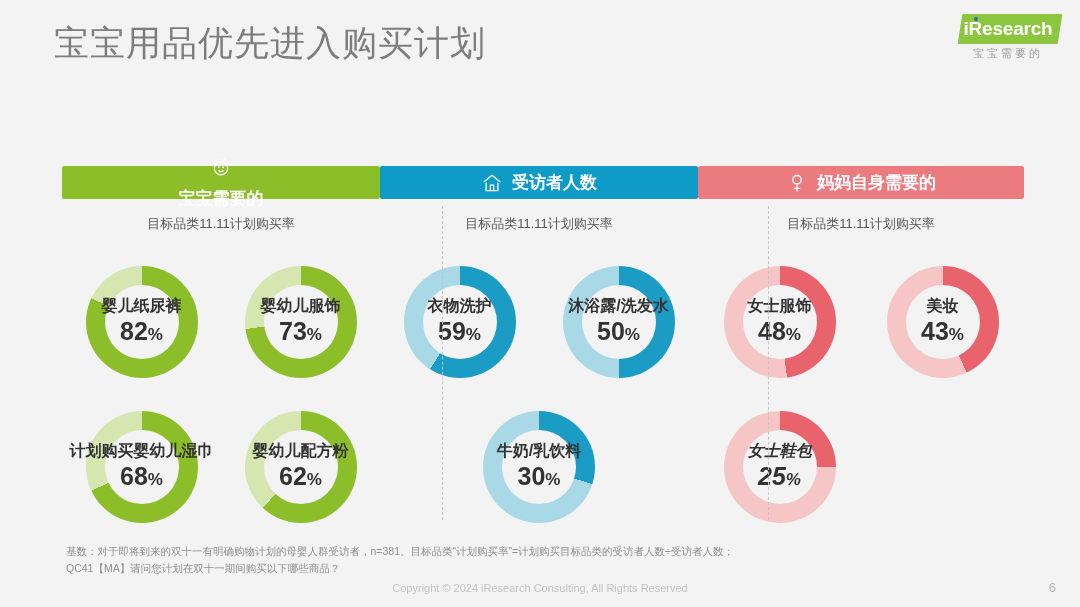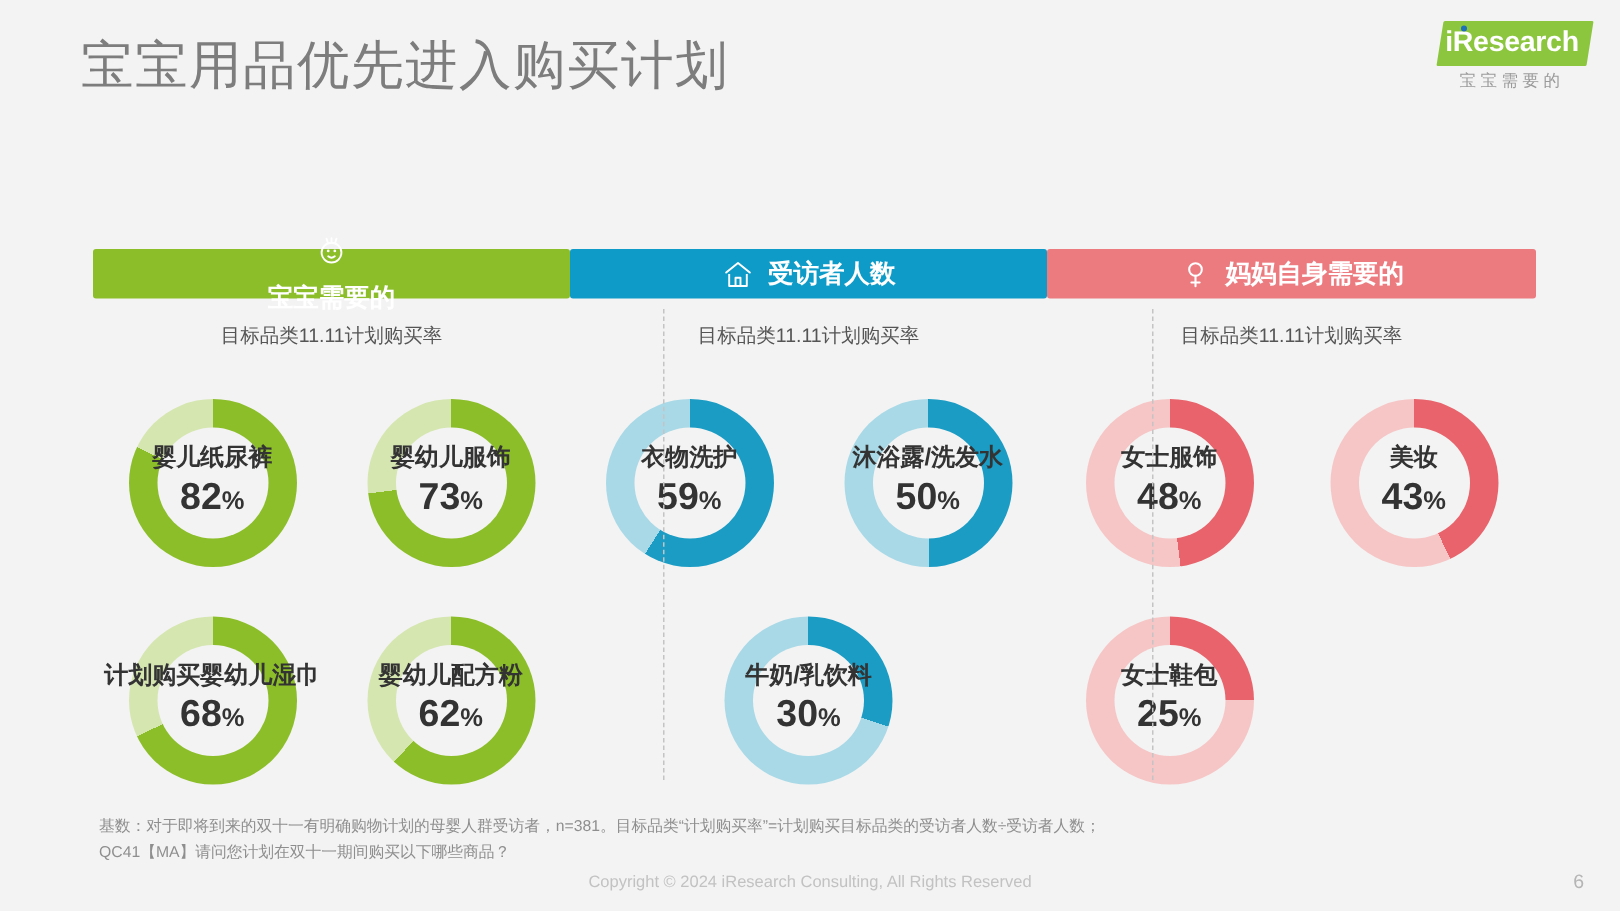--- a/index.html
+++ b/index.html
@@ -377,21 +377,21 @@
           <div class="donut-cell">
             <div class="donut" style="background: conic-gradient(rgb(232, 99, 107) 0deg, rgb(232, 99, 107) 154.8deg, rgb(246, 198, 198) 154.8deg, rgb(246, 198, 198) 360deg);">
               <div class="donut-hole"></div>
               <div class="donut-label">
                 <span class="donut-name">美妆</span>
                 <span class="donut-value">43<span class="pct">%</span></span>
               </div>
             </div>
           </div>
           <div class="donut-cell">
-            <div class="donut" style="background: conic-gradient(rgb(232, 99, 107) 0deg, rgb(232, 99, 107) 90deg, rgb(246, 198, 198) 90deg, rgb(246, 198, 198) 360deg);">
+            <div class="donut" style="background: conic-gradient(rgb(232, 99, 107) 0deg, rgb(232, 99, 107) 90deg, rgb(246, 198, 198) 90deg, rgb(246, 198, 198) 360deg); font-style: italic;">
               <div class="donut-hole"></div>
               <div class="donut-label">
                 <span class="donut-name">女士鞋包</span>
                 <span class="donut-value">25<span class="pct">%</span></span>
               </div>
             </div>
           </div>
           <div class="donut-cell empty"></div>
         </div>
     </div>

